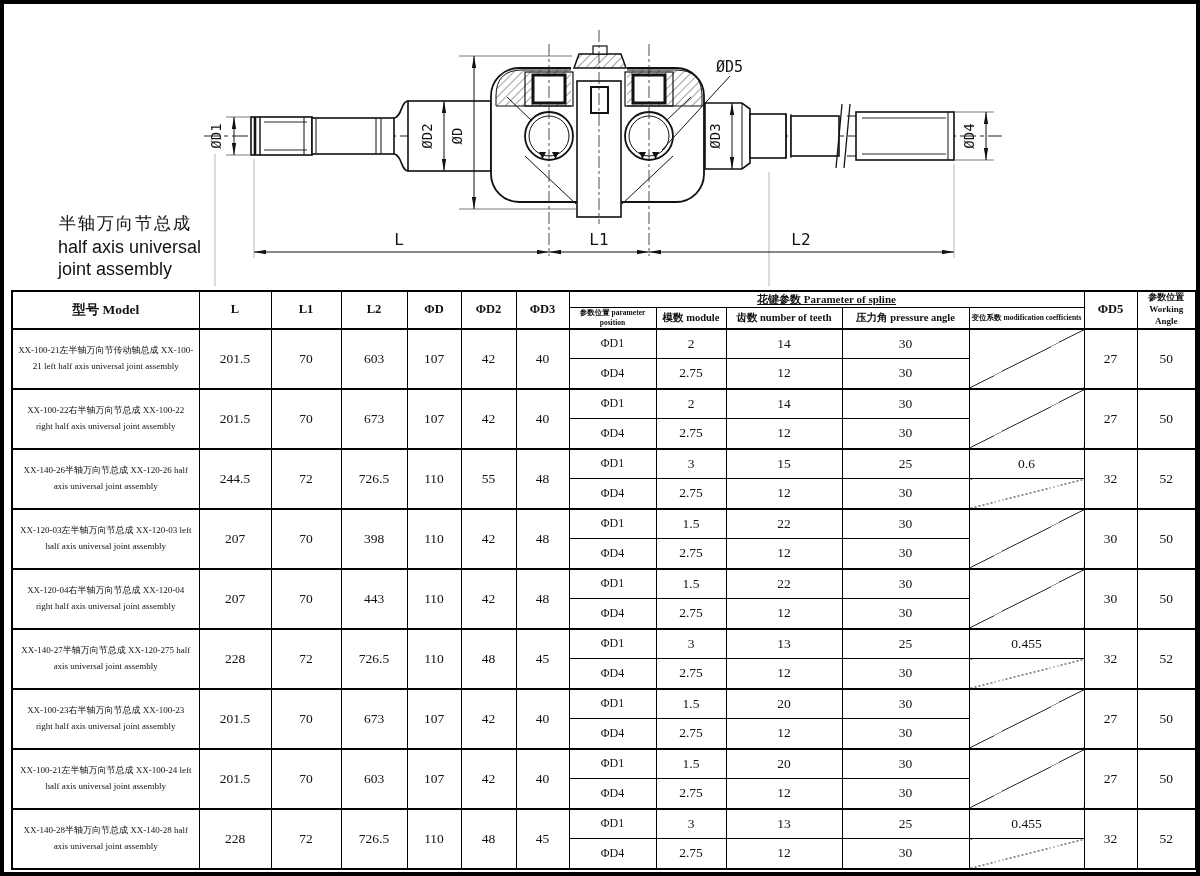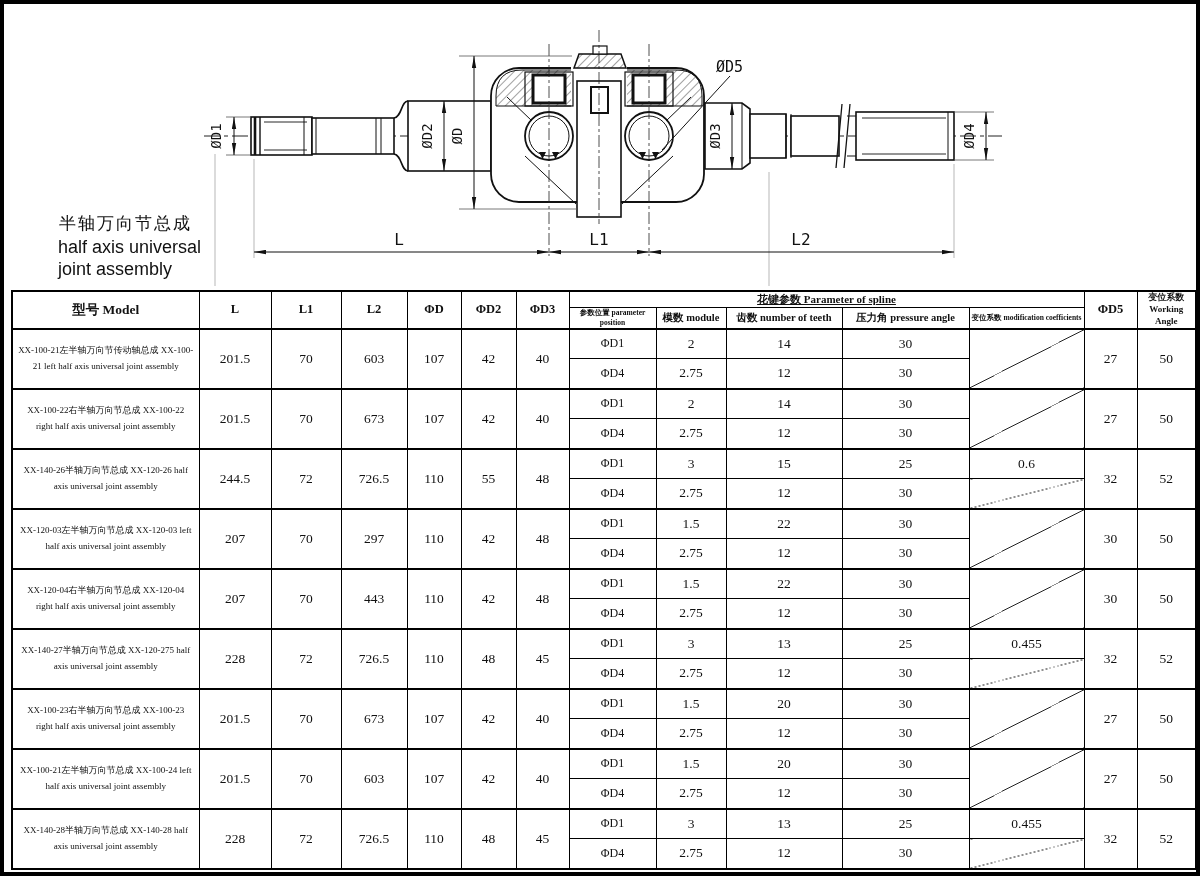--- a/index.html
+++ b/index.html
@@ -196,21 +196,21 @@
         <th class="h-model" rowspan="2">型号 Model</th>
         <th class="h-dim" rowspan="2">L</th>
         <th class="h-dim" rowspan="2">L1</th>
         <th class="h-dim" rowspan="2">L2</th>
         <th class="h-dim" rowspan="2">ΦD</th>
         <th class="h-dim" rowspan="2">ΦD2</th>
         <th class="h-dim" rowspan="2">ΦD3</th>
         <th class="h-group" colspan="5">花键参数 Parameter of spline</th>
         <th class="h-d5" rowspan="2">ΦD5</th>
         <th class="h-wa" rowspan="2">
-          <span>变位系数</span><br>
+          <span>参数位置</span><br>
           <span>Working Angle</span>
         </th>
       </tr>
       <tr class="s-row">
         <th class="h-pos">参数位置 parameter position</th>
         <th class="h-module">模数 module</th>
         <th class="h-teeth">齿数 number of teeth</th>
         <th class="h-press">压力角 pressure angle</th>
         <th class="h-modif">变位系数 modification coefficients</th>
       </tr>
@@ -280,21 +280,21 @@
           <td class="pos">ΦD4</td>
           <td class="num">2.75</td>
           <td class="num">12</td>
           <td class="num">30</td>
           <td class="diag"></td>
         </tr>
         <tr class="row-start">
           <td class="model" rowspan="2">XX-120-03左半轴万向节总成  XX-120-03 left half axis universal joint assembly</td>
           <td class="num" rowspan="2">207</td>
           <td class="num" rowspan="2">70</td>
-          <td class="num" rowspan="2">297</td>
+          <td class="num" rowspan="2">398</td>
           <td class="num" rowspan="2">110</td>
           <td class="num" rowspan="2">42</td>
           <td class="num" rowspan="2">48</td>
           <td class="pos">ΦD1</td>
           <td class="num">1.5</td>
           <td class="num">22</td>
           <td class="num">30</td>
           <td class="diag" rowspan="2"></td>
           <td class="num" rowspan="2">30</td>
           <td class="num" rowspan="2">50</td>

